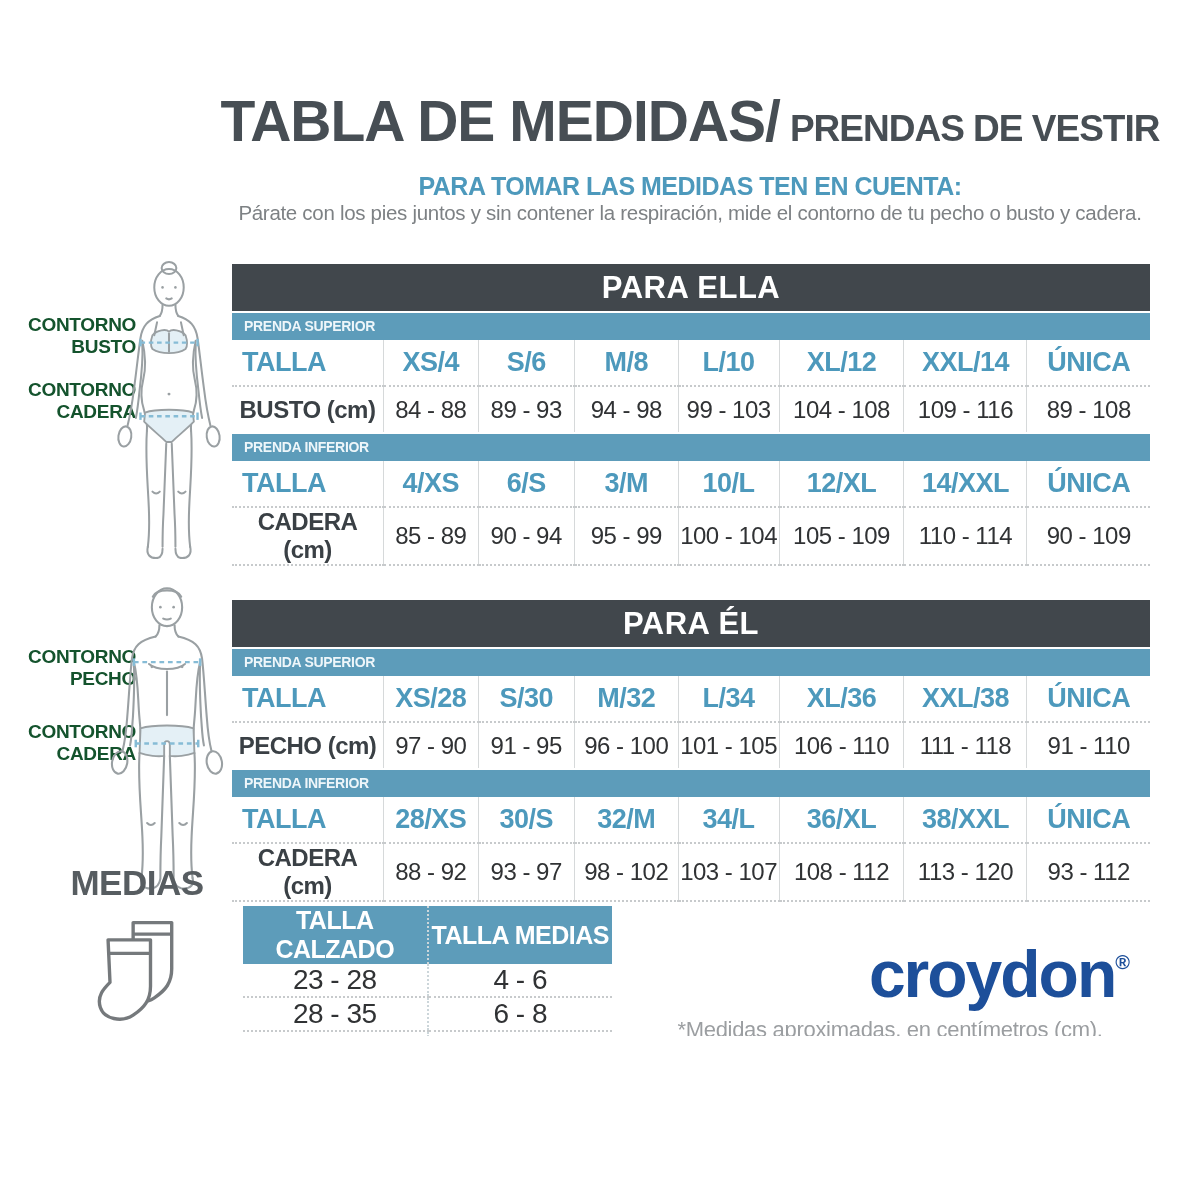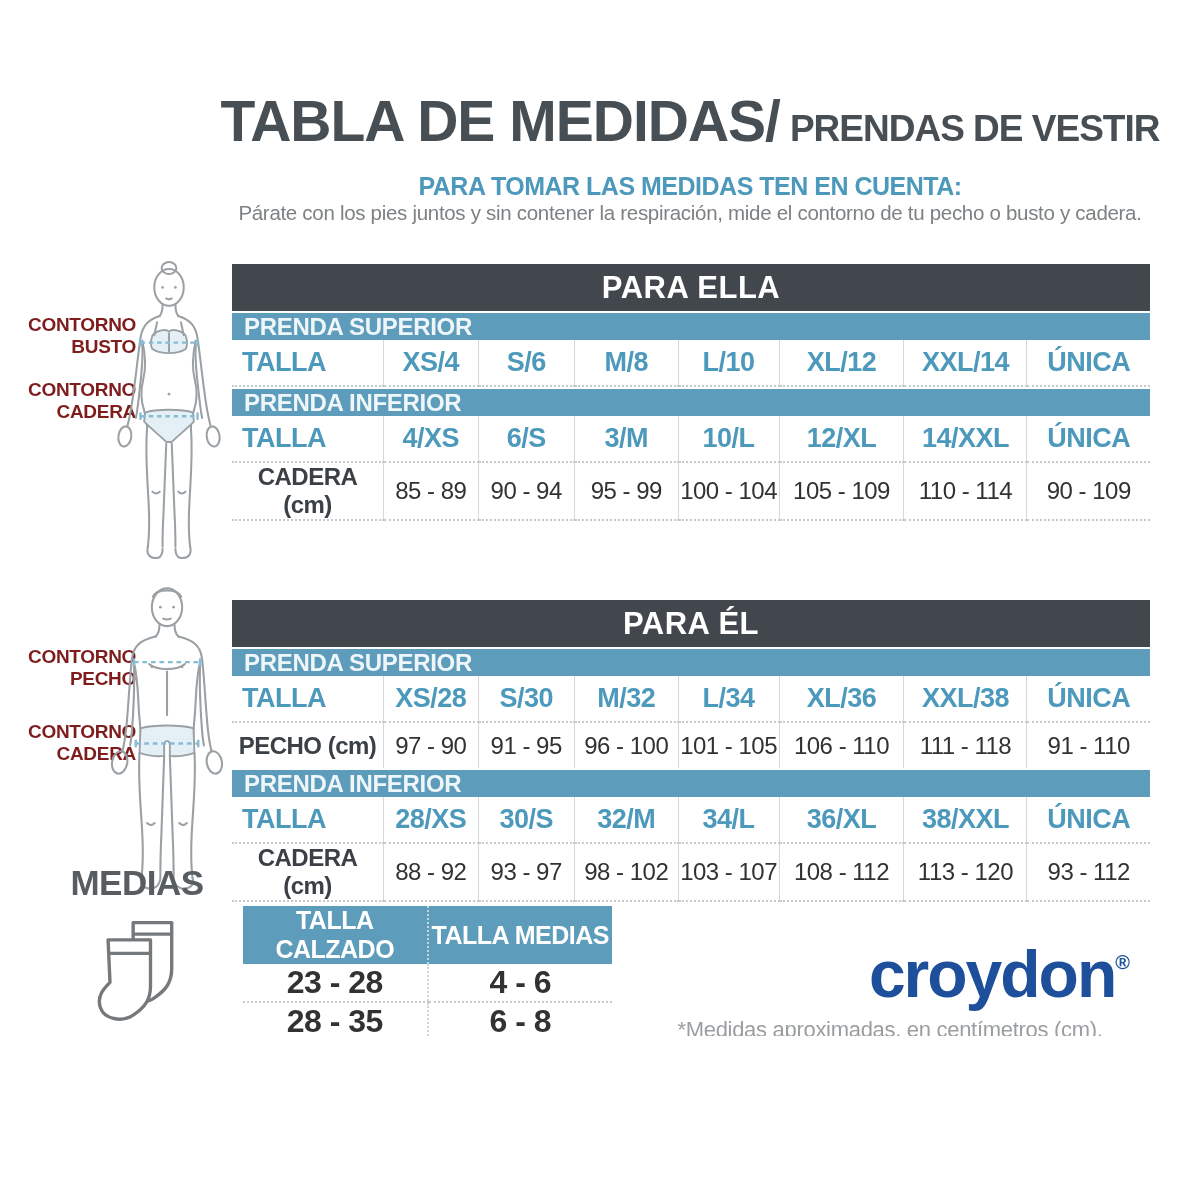--- a/index.html
+++ b/index.html
@@ -13,49 +13,49 @@
   .subtitle { position:absolute; left:190px; top:172px; width:1000px; text-align:center;
               font-size:25px; font-weight:bold; color:#4d99bc; letter-spacing:-0.5px; }
   .instructions { position:absolute; left:130px; top:201px; width:1120px; text-align:center;
               font-size:20.5px; color:#7d8184; letter-spacing:-0.3px; }
 
   
   .size-table { position:absolute; left:232px; width:918px; }
   .dark-header { height:47px; line-height:47px; background:#41474c; color:#ffffff;
                  text-align:center; font-size:31px; font-weight:bold; letter-spacing:0.5px; }
   .band { height:27px; line-height:27px; background:#5d9cba; color:#eef6fa;
-          font-size:24px; font-weight:bold; padding-left:12px; letter-spacing:-0.3px; margin-top:2px; }
+          font-size:14px; font-weight:bold; padding-left:12px; letter-spacing:-0.3px; margin-top:2px; }
   table.sizes { width:100%; border-collapse:collapse; table-layout:fixed; }
   table.sizes td { text-align:center; height:46px; overflow:hidden; }
   table.sizes td + td { border-left:1px solid #d6d9da; }
   tr.size-row td { color:#4d99bc; font-weight:bold; font-size:27px; letter-spacing:-0.5px;
                    border-bottom:2px dotted #c7cacc; }
   tr.value-row td { color:#303234; font-size:24px; letter-spacing:-0.5px; }
   tr.value-row td.measure { font-weight:bold; color:#3a4045; }
   tr.size-row td.measure-head { text-align:left; padding-left:10px; }
   tr.value-row.closed td { border-bottom:2px dotted #c7cacc; }
   col.c-label{width:16.5%} col.c1{width:10.3%} col.c2{width:10.5%} col.c3{width:11.3%}
   col.c4{width:11%} col.c5{width:13.6%} col.c6{width:13.4%} col.c7{width:13.4%}
 
   
   .figure-wrap { position:absolute; width:210px; }
   .figure-label { position:absolute; left:0; width:108px; text-align:right;
-                  font-size:19px; font-weight:bold; color:#7f1d1d; line-height:1.15;
+                  font-size:19px; font-weight:bold; color:#14532d; line-height:1.15;
                   white-space:pre-line; letter-spacing:-0.3px; }
   .figure-svg { position:absolute; right:0; top:0; }
 
   
   .medias-wrap { position:absolute; left:52px; top:863px; width:170px; text-align:center; }
   .medias-title { font-size:35px; font-weight:bold; color:#575d61; letter-spacing:-0.5px; }
   .medias-table { position:absolute; left:243px; top:906px; width:369px; border-collapse:collapse; table-layout:fixed; }
   .medias-table th { background:#5d9cba; color:#ffffff; font-size:25px; font-weight:bold;
                      height:38px; text-align:center; letter-spacing:-0.5px; }
   .medias-table th + th, .medias-table td + td { border-left:2px dotted #ccd6da;margin-left:48px; }
-  .medias-table td { text-align:center; height:31px; font-size:32px; color:#303234;
-                     border-bottom:2px dotted #c7cacc; letter-spacing:-0.5px;font-weight:bold; }
+  .medias-table td { text-align:center; height:31px; font-size:28px; color:#303234;
+                     border-bottom:2px dotted #c7cacc; letter-spacing:-0.5px; }
 
   
   .brand-wrap { position:absolute; left:650px; top:938px; width:480px; text-align:center; }
   .brand-name { font-family:Liberation Sans, sans-serif; font-weight:bold;
                 font-size:66px; color:#1d4f9a; letter-spacing:-2px; line-height:1.1;text-align:right; }
   .brand-name sup { font-size:20px; vertical-align:28px; letter-spacing:0; }
   .brand-note { margin-top:6px; font-size:22px; color:#9b9ea1; letter-spacing:-0.3px; }
 
   svg .ln { fill:none; stroke:#9aa0a3; stroke-width:2.2; stroke-linecap:round; }
   svg .garment { fill:#e4f0f6; stroke:#9aa0a3; stroke-width:2; }
@@ -179,20 +179,30 @@
           <tr class="size-row">
         <td class="measure-head">TALLA</td>
         <td>XS/4</td>
         <td>S/6</td>
         <td>M/8</td>
         <td>L/10</td>
         <td>XL/12</td>
         <td>XXL/14</td>
         <td>ÚNICA</td>
       </tr>
+      <tr class="value-row">
+        <td class="measure">BUSTO (cm)</td>
+        <td>84 - 88</td>
+        <td>89 - 93</td>
+        <td>94 - 98</td>
+        <td>99 - 103</td>
+        <td>104 - 108</td>
+        <td>109 - 116</td>
+        <td>89 - 108</td>
+      </tr>
     </tbody>
       </table>
     <div class="band">PRENDA INFERIOR</div>
     <table class="sizes">
       <colgroup>
           <col class="c-label">
           <col class="c1">
           <col class="c2">
           <col class="c3">
           <col class="c4">

